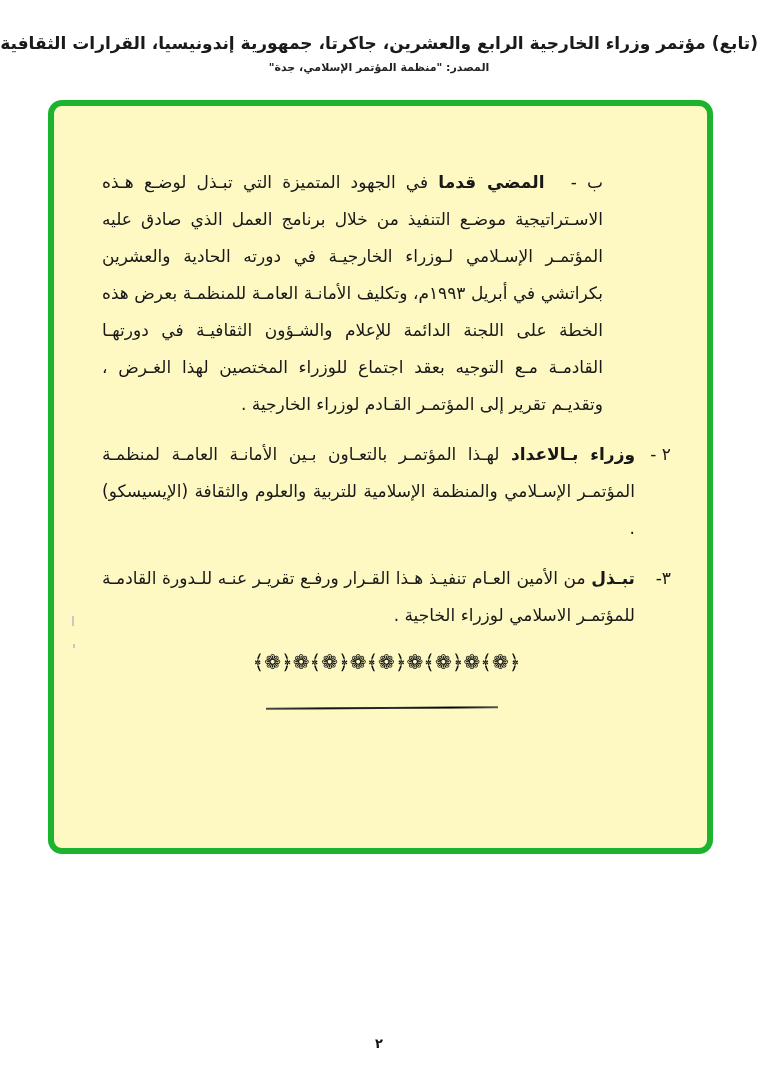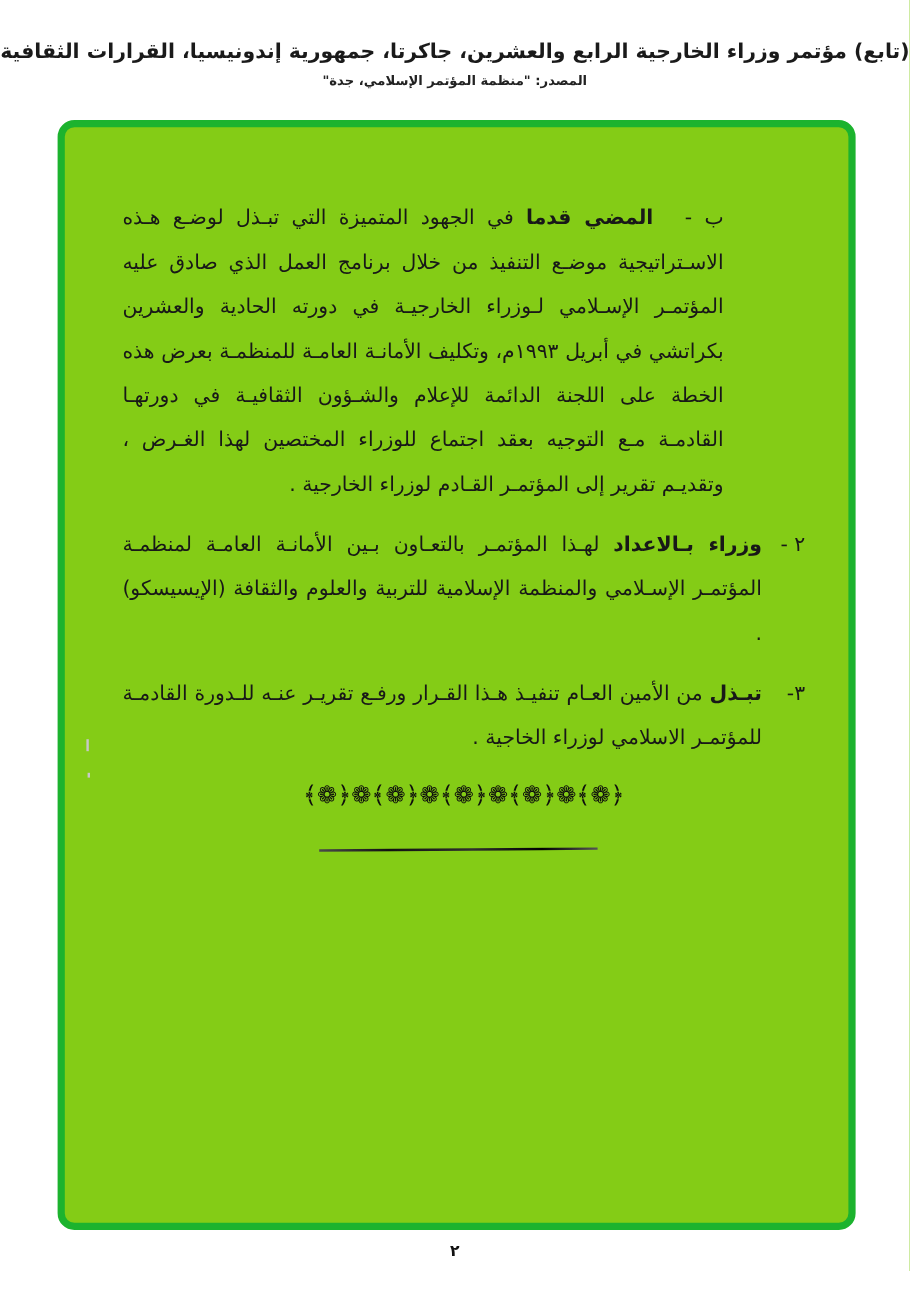--- a/index.html
+++ b/index.html
@@ -25,24 +25,24 @@
   }
   .header-line2 {
     margin-top: 8px;
     font-size: 11px;
     font-weight: bold;
     color: #222;
   }
   .frame {
     position: absolute;
     left: 48px; top: 100px;
-    width: 665px; height: 925px;
+    width: 665px; height: 754px;
     border: 6px solid #1cb32e;
     border-radius: 14px;
-    background: #84cc16;
+    background: #fef9c3;
   }
   .content {
     direction: rtl;
     padding: 58px 36px 0 48px;
     font-size: 17px;
     line-height: 37px;
     text-align: justify;
     color: #181818;
   }
   .para { margin-bottom: 13px; }

